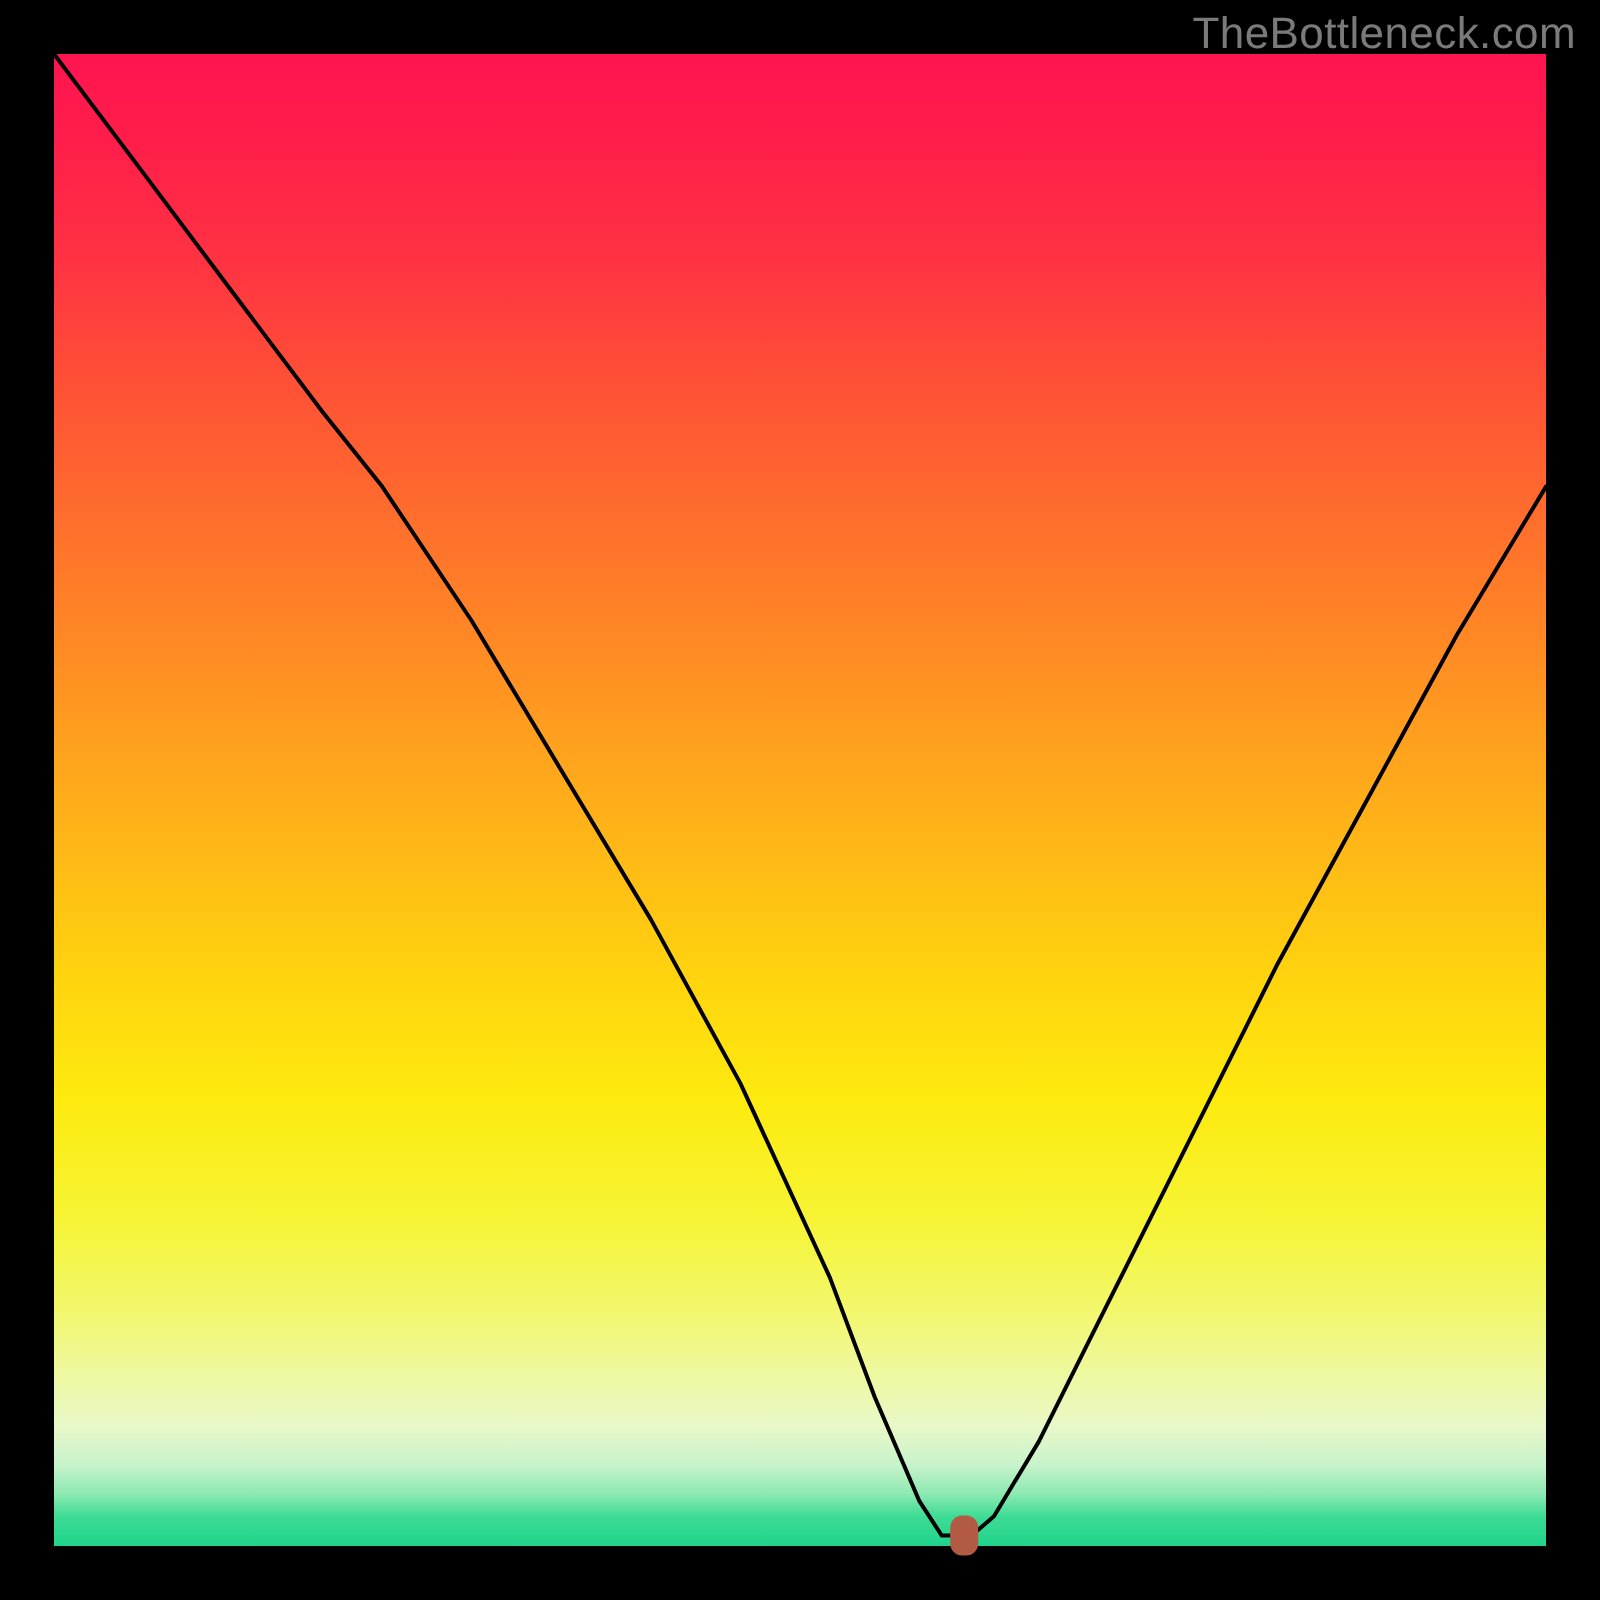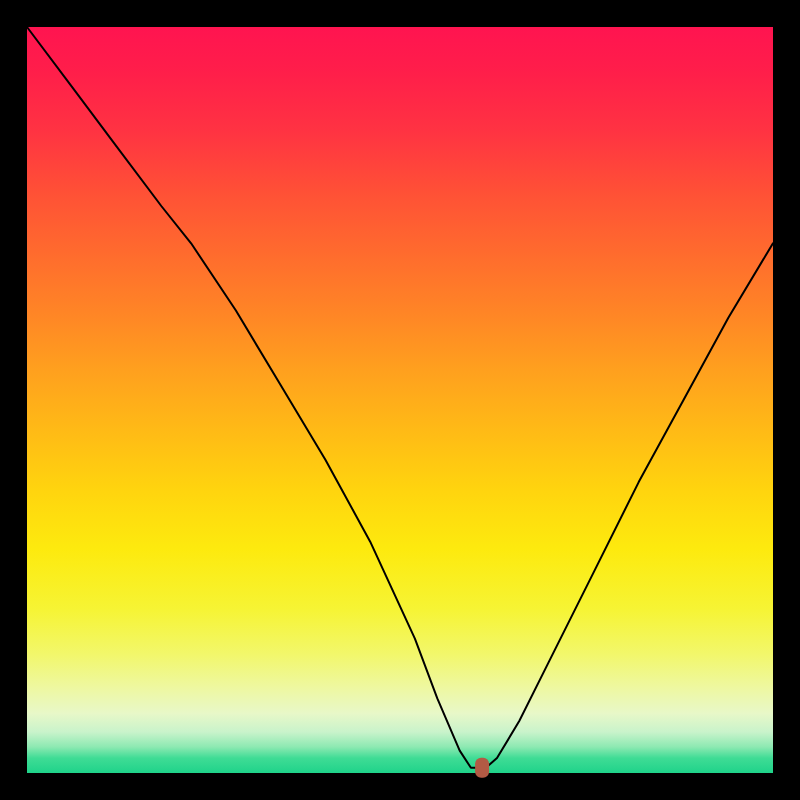--- a/index.html
+++ b/index.html
@@ -73,20 +73,21 @@
     stroke: #000;
     stroke-width: 2;
     stroke-linecap: round;
     stroke-linejoin: round;
   }
 </style>
 </head>
 <body>
 
 <div class="frame">
+  <div class="watermark">TheBottleneck.com</div>
 
   <div class="plot-area">
     <svg viewBox="0 0 746 746">
       <path class="curve" d="M0.0 0.0 L44.8 59.7 L89.5 119.4 L134.3 179.0 L164.1 216.3 L208.9 283.5 L253.6 358.1 L298.4 432.7 L343.2 514.7 L387.9 611.7 L410.3 671.4 L432.7 723.6 L443.9 740.8 L458.8 740.8 L470.0 731.1 L492.4 693.8 L522.2 634.1 L567.0 544.6 L611.7 455.1 L656.5 373.0 L701.2 290.9 L746.0 216.3"></path>
       <rect class="marker" x="448.1" y="730.8" width="14" height="20" rx="6" ry="6"></rect>
     </svg>
   </div>
 </div>
 
 </body></html>

